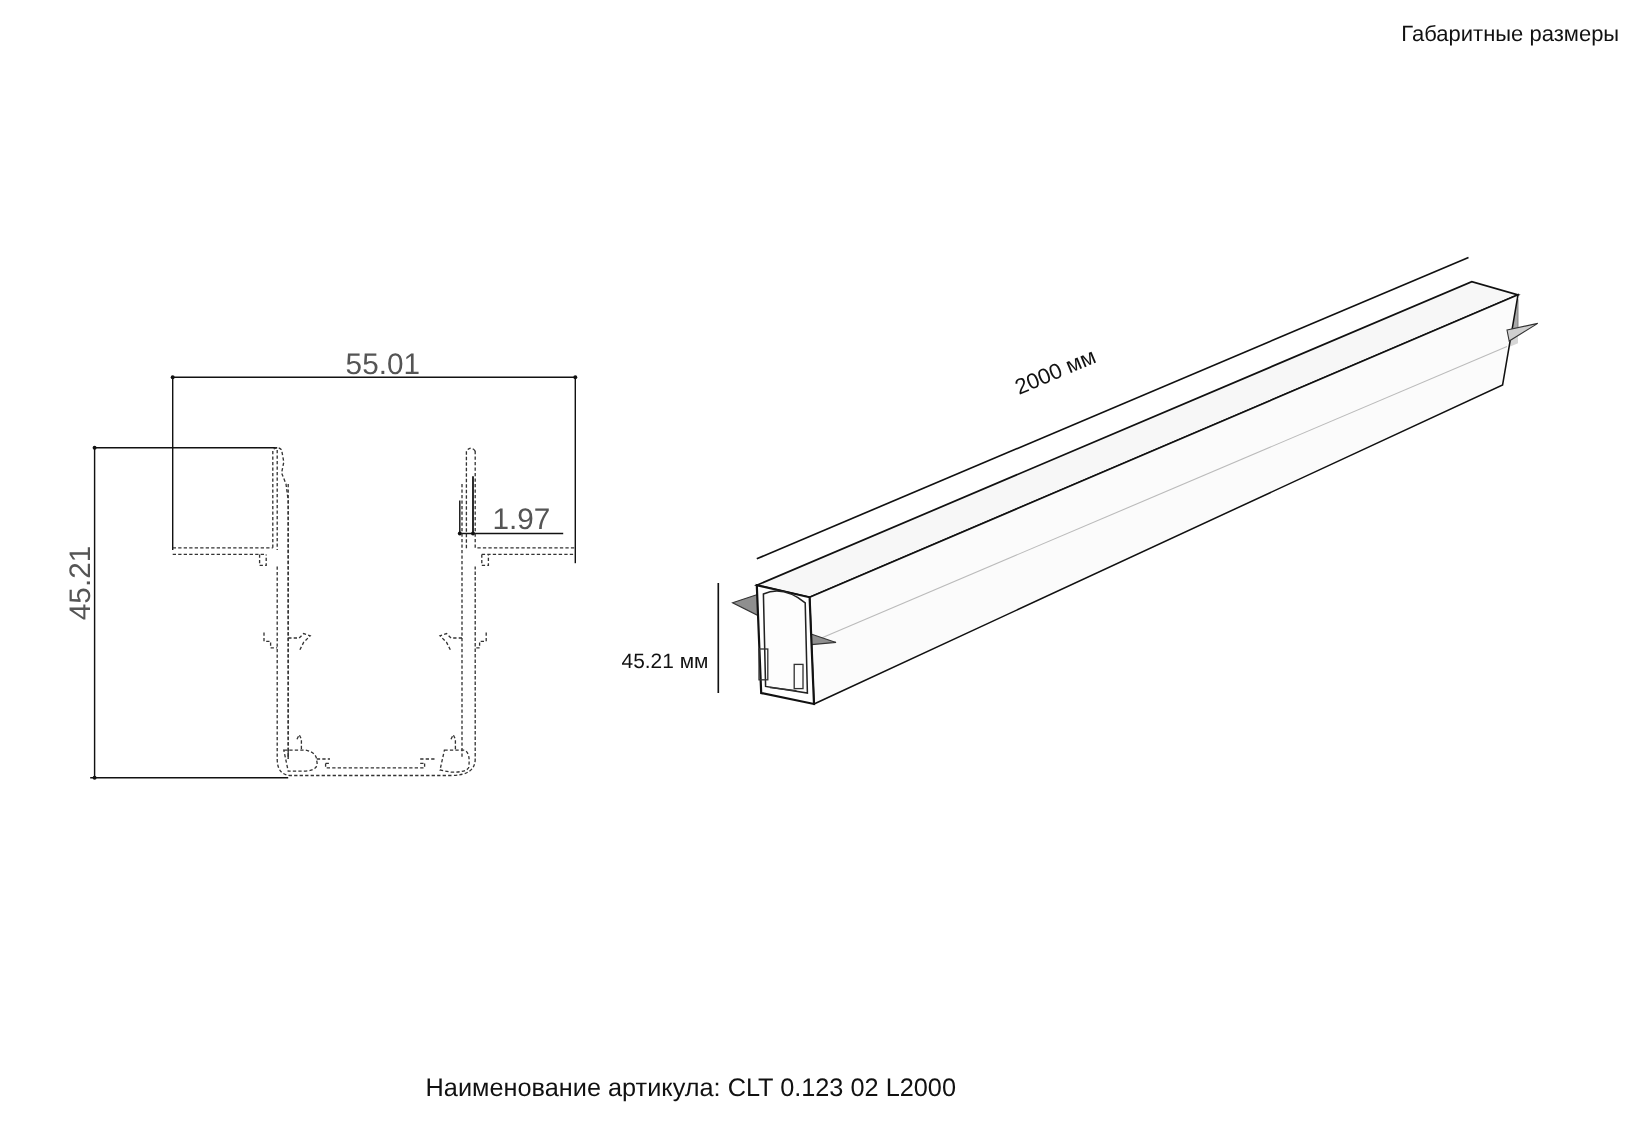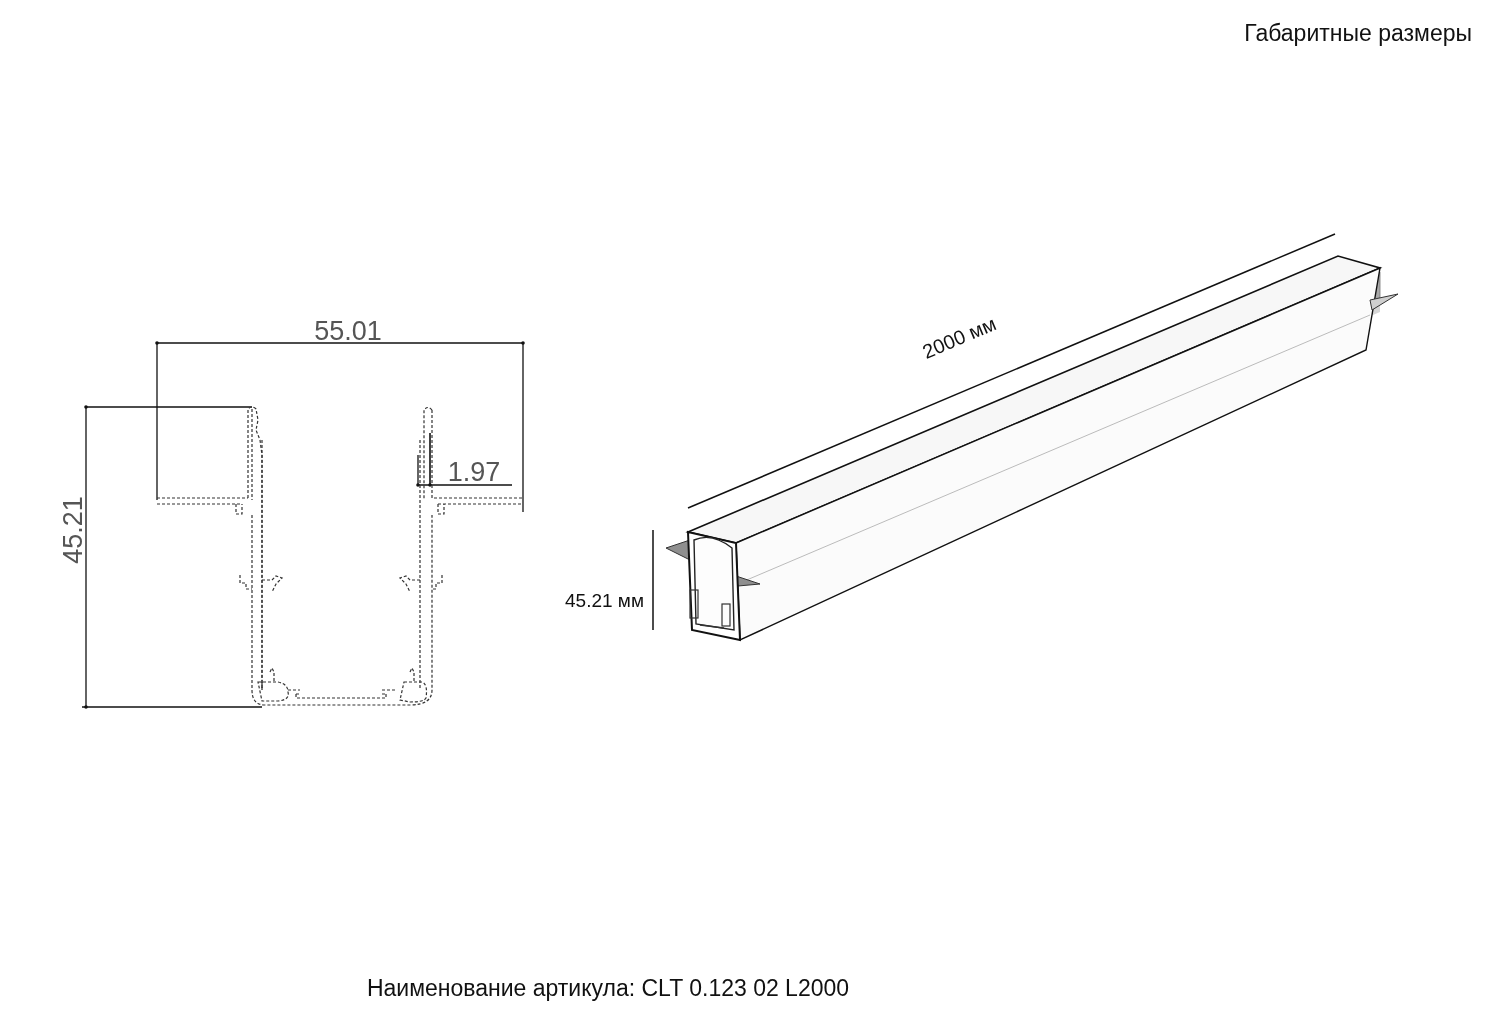--- a/index.html
+++ b/index.html
@@ -1,18 +1,18 @@
 <!DOCTYPE html>
 <html><head>
   <meta charset="utf-8">
   <style>
     html, body { margin: 0; padding: 0; background: #ffffff; }
     body { width: 1500px; height: 1034px; position: relative; overflow: hidden; font-family: "Liberation Sans", sans-serif; color: #111; }
-    .title { position: absolute; top: 20px; right: 28px; font-size: 23px; color: #111; }
-    .caption { position: absolute; top: 975px; left: 0; width: 1216px; text-align: center; font-size: 23px; color: #111; }
+    .title { position: absolute; top: 20px; right: 28px; font-size: 20px; color: #111; }
+    .caption { position: absolute; top: 975px; left: 0; width: 1216px; text-align: center; font-size: 23px; color: #111; padding-left: 20px; }
     svg { position: absolute; left: 0; top: 0; }
     .dim-text { font-family: "Liberation Sans", sans-serif; fill: #555; }
     .dim-text-dark { font-family: "Liberation Sans", sans-serif; fill: #111; }
   </style>
 </head>
 <body>
 
 <div class="title">Габаритные размеры</div>
 
 <svg width="1500" height="1034" viewBox="0 0 1500 1034">

